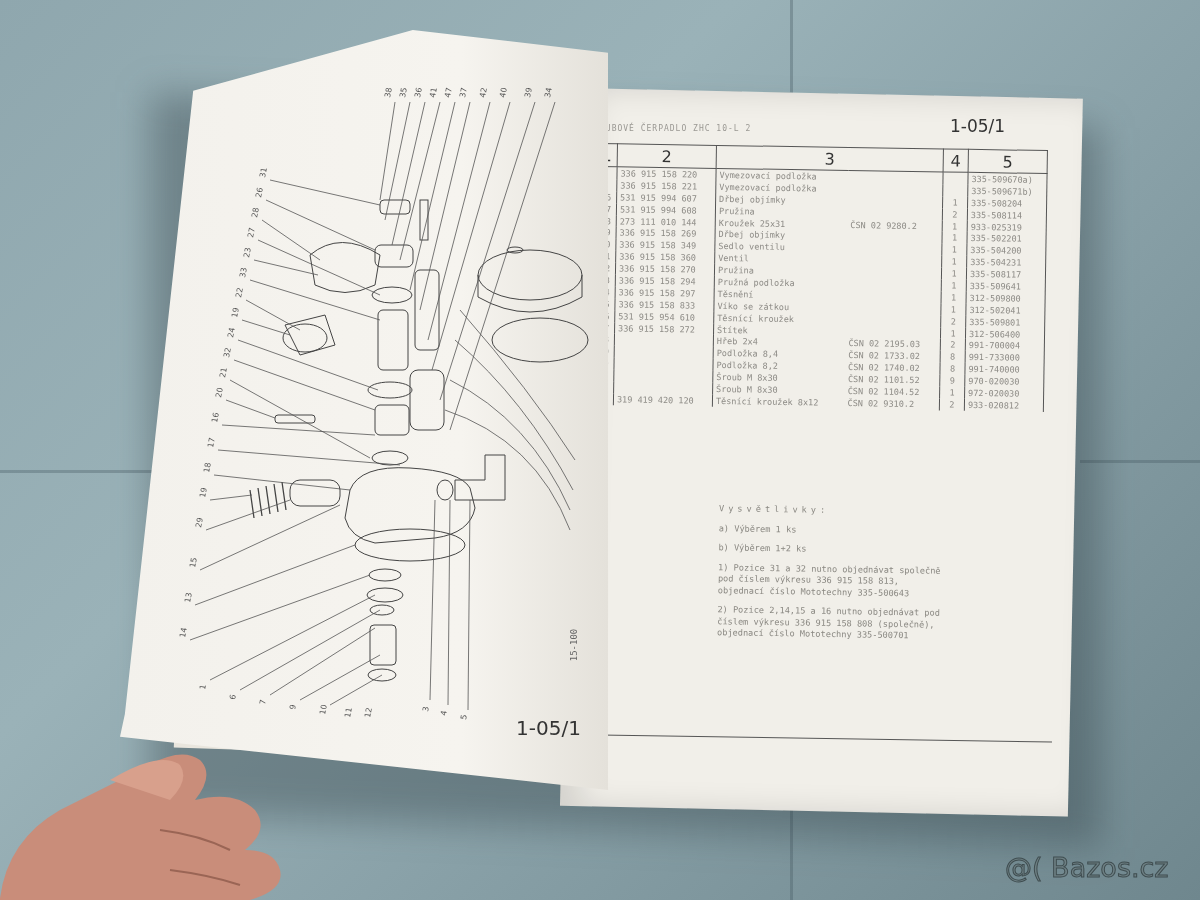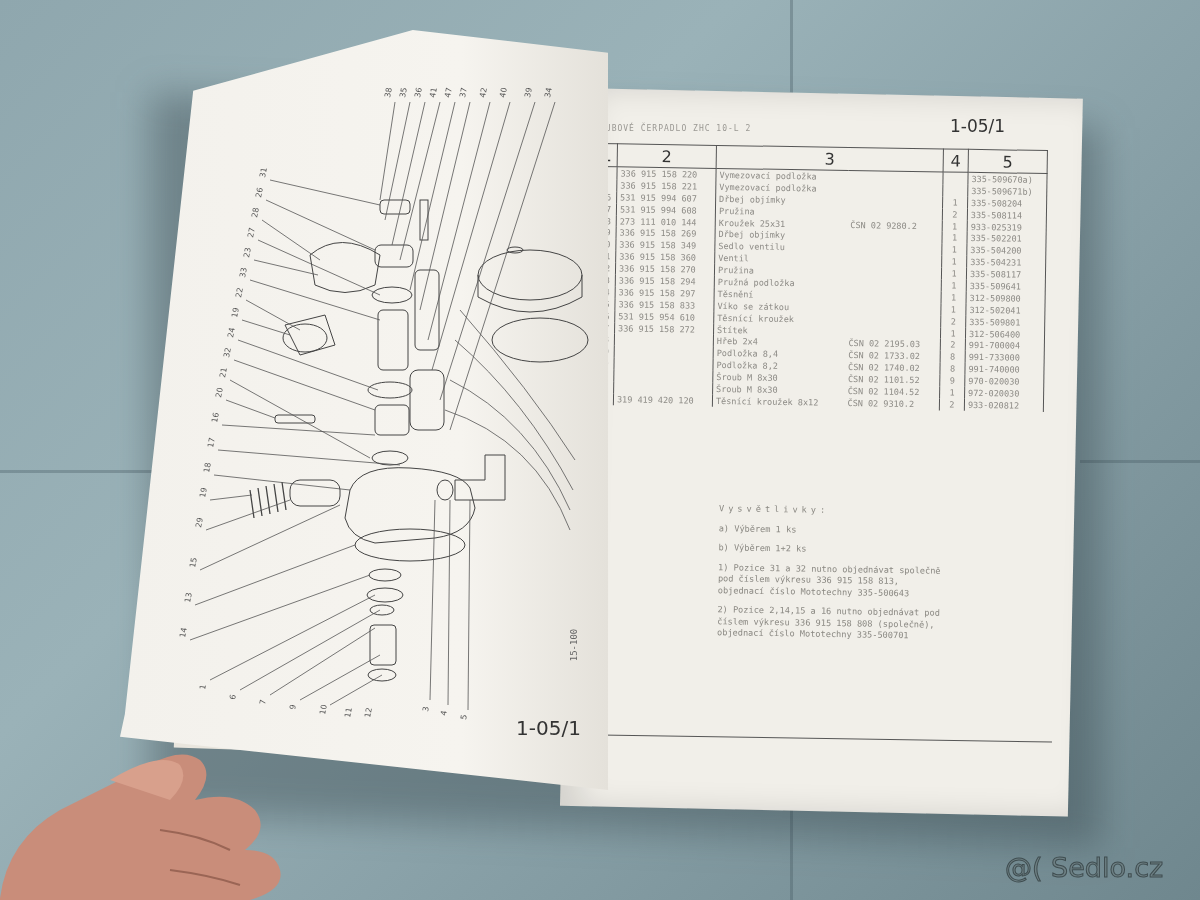--- a/index.html
+++ b/index.html
@@ -379,13 +379,13 @@
 <div class="page-num-left">1-05/1</div>
 <div class="side-code">15-100</div>
 
 <svg class="hand" viewBox="0 0 400 220">
   <path d="M40 220 q-10-90 60-130 q40-20 80-40 q40-25 60-10 q15 15-5 40 q40-10 60 10 q15 20-10 40 q30 0 35 20 q5 20-30 30 q20 10 10 25 q-10 15-60 15z" fill="#c98d7a"></path>
   <path d="M150 60 q50-30 70-15 q10 15-10 35" fill="#d8a08c"></path>
   <path d="M200 110 q40 5 70 20" stroke="#9a6555" stroke-width="2" fill="none"></path>
   <path d="M210 150 q40 5 70 15" stroke="#9a6555" stroke-width="2" fill="none"></path>
 </svg>
 
-<div class="watermark">@( Sedlo.cz</div>
+<div class="watermark">@( Bazos.cz</div>
 
 </body></html>

